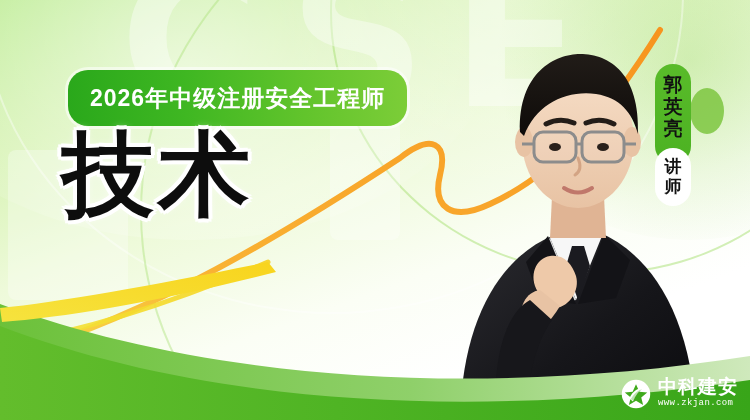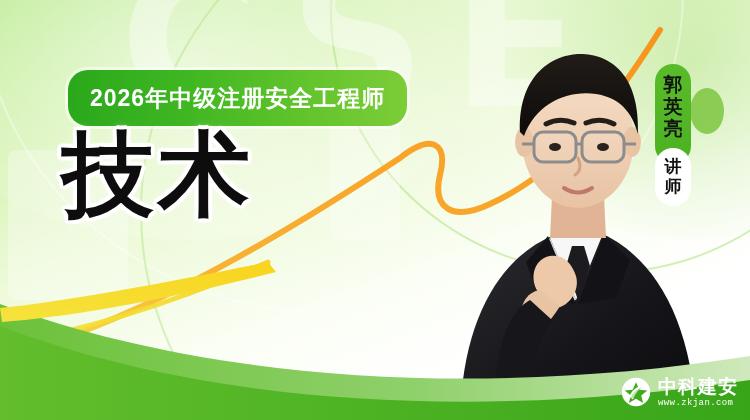--- a/index.html
+++ b/index.html
@@ -83,21 +83,21 @@
   }
   .teacher-role{
     position:absolute;top:84px;width:36px;height:58px;
     background:#ffffff;border-radius:18px;
     display:flex;flex-direction:column;align-items:center;justify-content:center;
     color:#111;font-size:17px;font-weight:bold;line-height:1.15;
   }
   
   .logo{
     position:absolute;right:12px;bottom:10px;
-    display:flex;align-items:flex-start;gap:7px;
+    display:flex;align-items:center;gap:7px;
   }
   .logo-mark{width:30px;height:30px;flex:0 0 30px;}
   .logo-txt{display:flex;flex-direction:column;justify-content:center;}
   .logo-name{color:#ffffff;font-size:19px;font-weight:bold;letter-spacing:1px;line-height:1.05;}
   .logo-url{color:#ffffff;font-size:9px;letter-spacing:.4px;line-height:1.3;margin-top:1px;font-family:Liberation Mono, monospace;}
 </style>
 </head>
 <body>
 
 <div class="banner">

